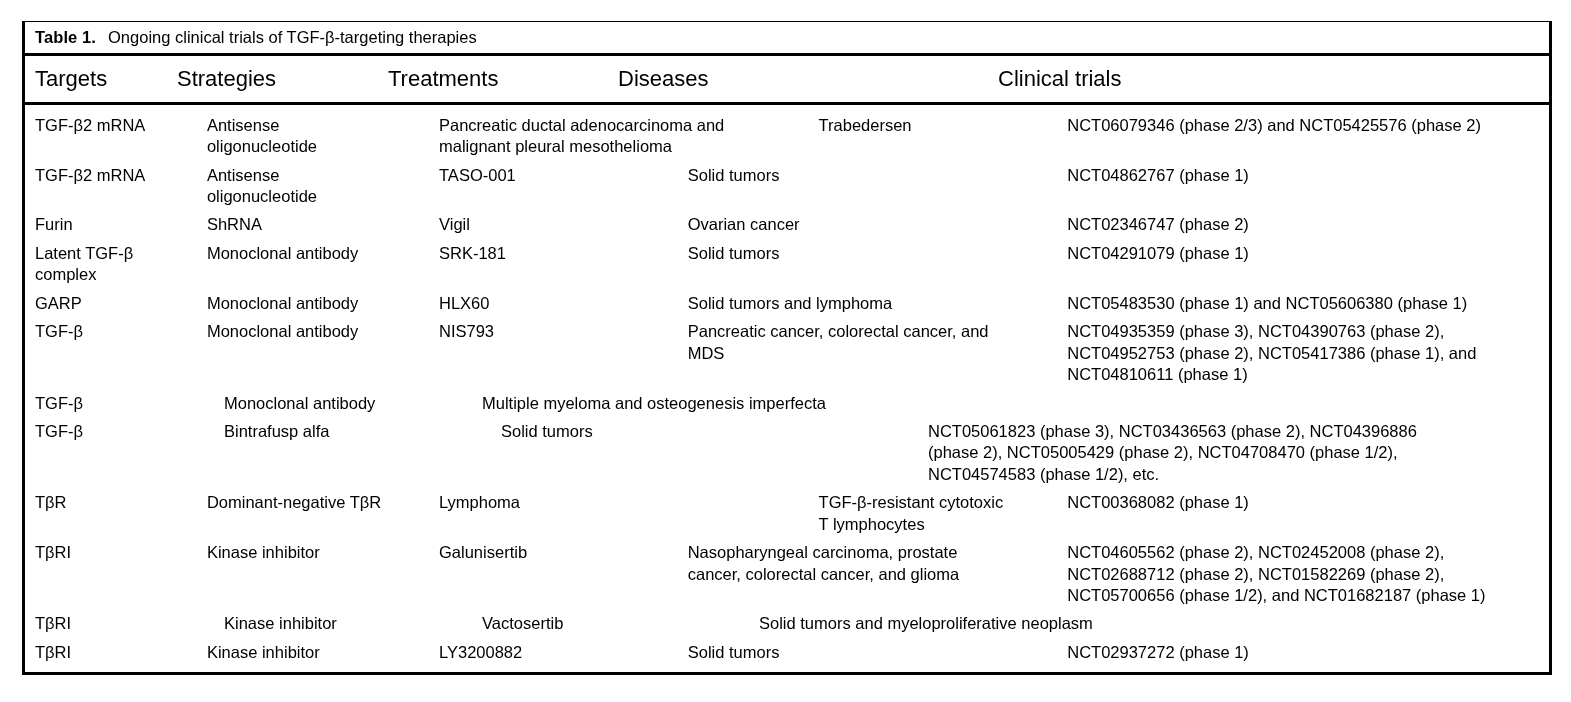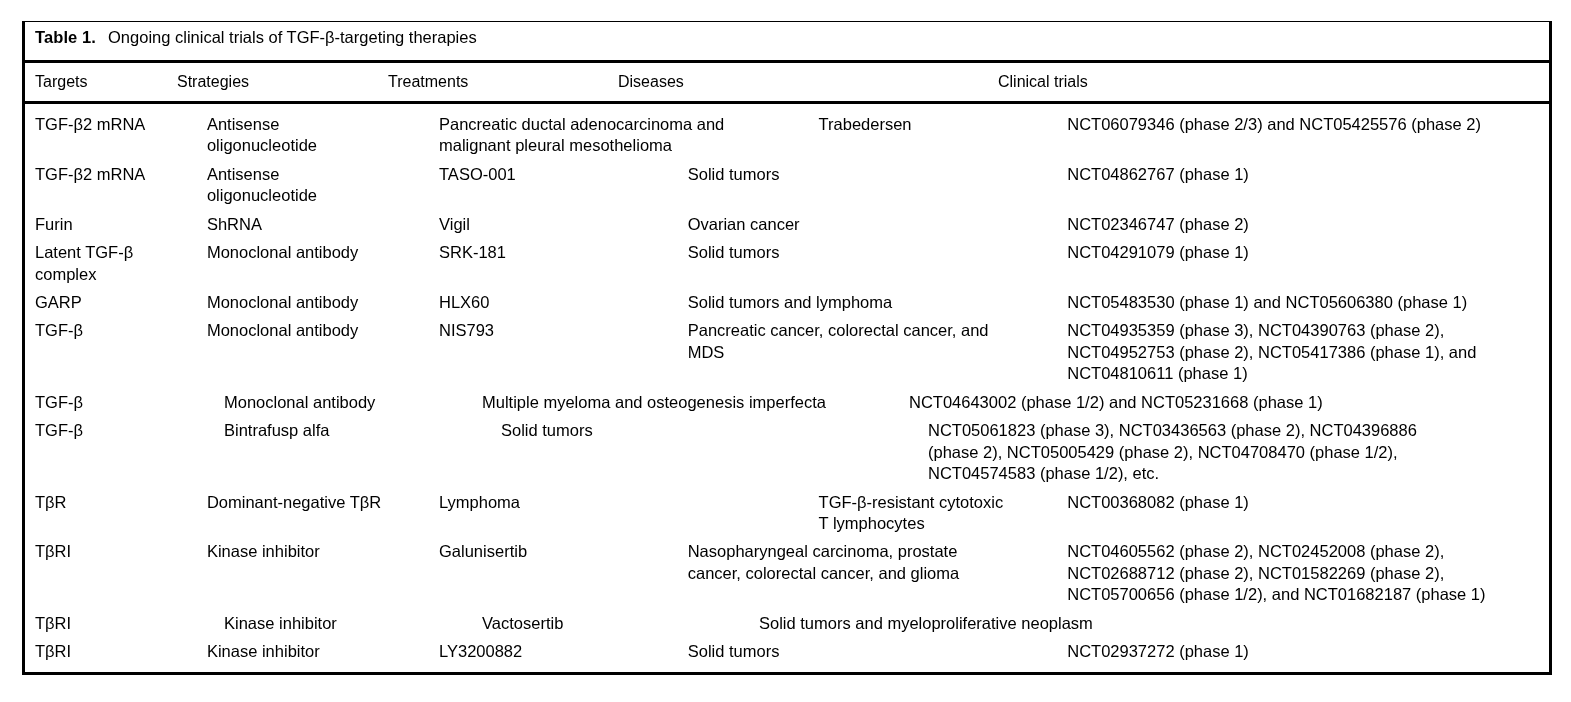--- a/index.html
+++ b/index.html
@@ -23,21 +23,21 @@
     box-sizing: border-box;
     border-left: 3px solid #000;
     border-right: 3px solid #000;
     border-top: 1px solid #000;
     border-bottom: 3px solid #000;
     background: #fff;
   }
 
   
   .caption {
-    padding: 6px 0 14px 10px;
+    padding: 6px 0 7px 10px;
     font-size: 16.5px;
     line-height: 1.1;
     white-space: nowrap;
   }
   .caption-label {
     font-weight: bold;
     letter-spacing: 0.1px;
   }
   .caption-text {
     margin-left: 12px;
@@ -82,21 +82,21 @@
     padding-right: 8px;
     word-wrap: break-word;
   }
   .c-targets     { width: 152px; padding-left: 10px; }
   .c-strategies  { width: 211px; }
   .c-treatments  { width: 230px; }
   .c-diseases    { width: 380px; }
   .c-trials      { width: 551px; }
 
   .header-row .c {
-    font-size: 16px;
+    font-size: 22px;
   }
 </style>
 </head>
 <body>
 
 <div id="table-root">
 
   <div class="caption">
     <span class="caption-label">Table 1.</span><span class="caption-text">Ongoing clinical trials of TGF-β-targeting therapies</span>
   </div>
@@ -153,21 +153,20 @@
         <div class="c c-targets">TGF-β</div>
         <div class="c c-strategies">Monoclonal antibody</div>
         <div class="c c-treatments">NIS793</div>
         <div class="c c-diseases">Pancreatic cancer, colorectal cancer, and MDS</div>
         <div class="c c-trials">NCT04935359 (phase 3), NCT04390763 (phase 2), NCT04952753 (phase 2), NCT05417386 (phase 1), and NCT04810611 (phase 1)</div>
       </div>
       <div class="row body-row">
         <div class="c c-targets">TGF-β</div>
         <div class="c c-strategies">Monoclonal antibody</div>
         <div class="c c-diseases">Multiple myeloma and osteogenesis imperfecta</div>
-        <div class="c c-trials">NCT04643002 (phase 1/2) and NCT05231668 (phase 1)</div>
       </div>
       <div class="row body-row">
         <div class="c c-targets">TGF-β</div>
         <div class="c c-treatments">Bintrafusp alfa</div>
         <div class="c c-diseases">Solid tumors</div>
         <div class="c c-trials">NCT05061823 (phase 3), NCT03436563 (phase 2), NCT04396886 (phase 2), NCT05005429 (phase 2), NCT04708470 (phase 1/2), NCT04574583 (phase 1/2), etc.</div>
       </div>
       <div class="row body-row">
         <div class="c c-targets">TβR</div>
         <div class="c c-strategies">Dominant-negative TβR</div>

